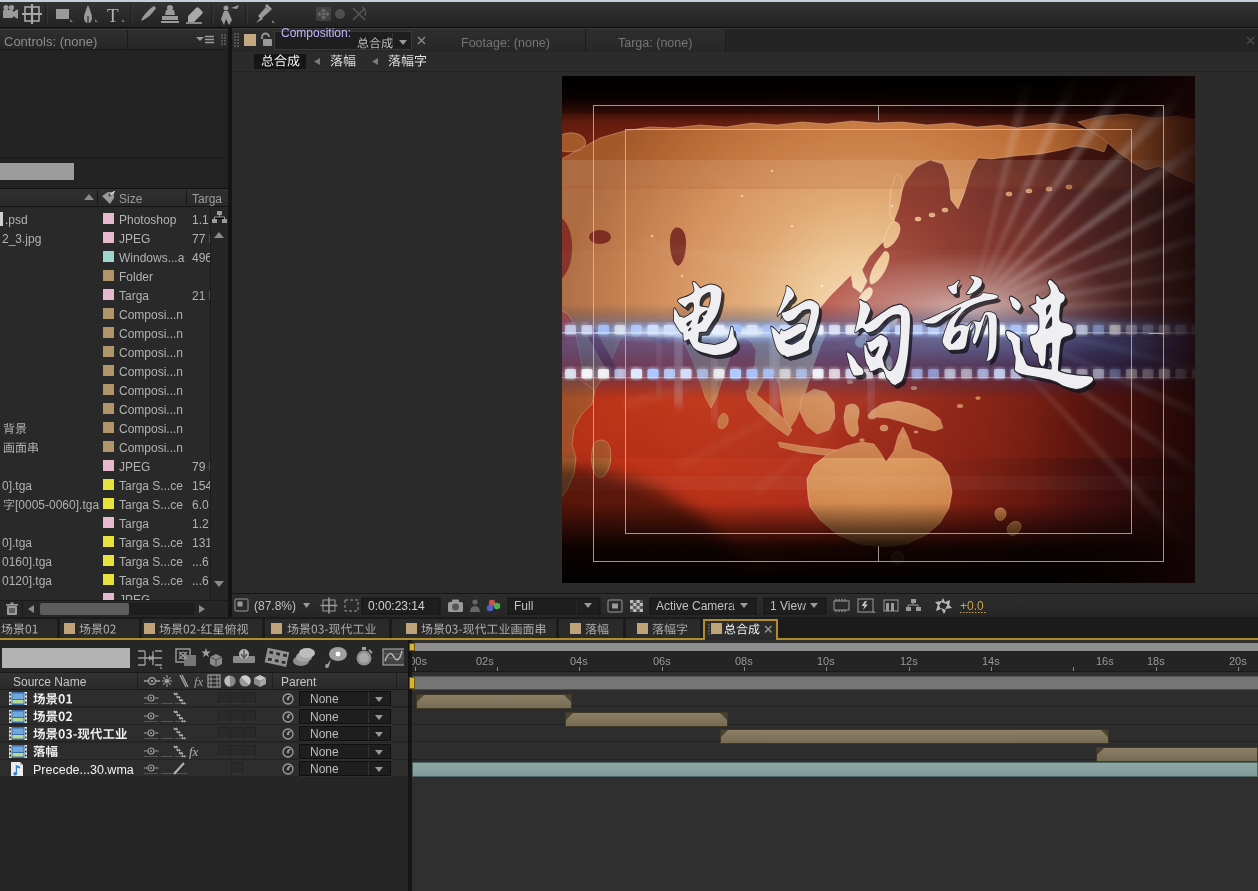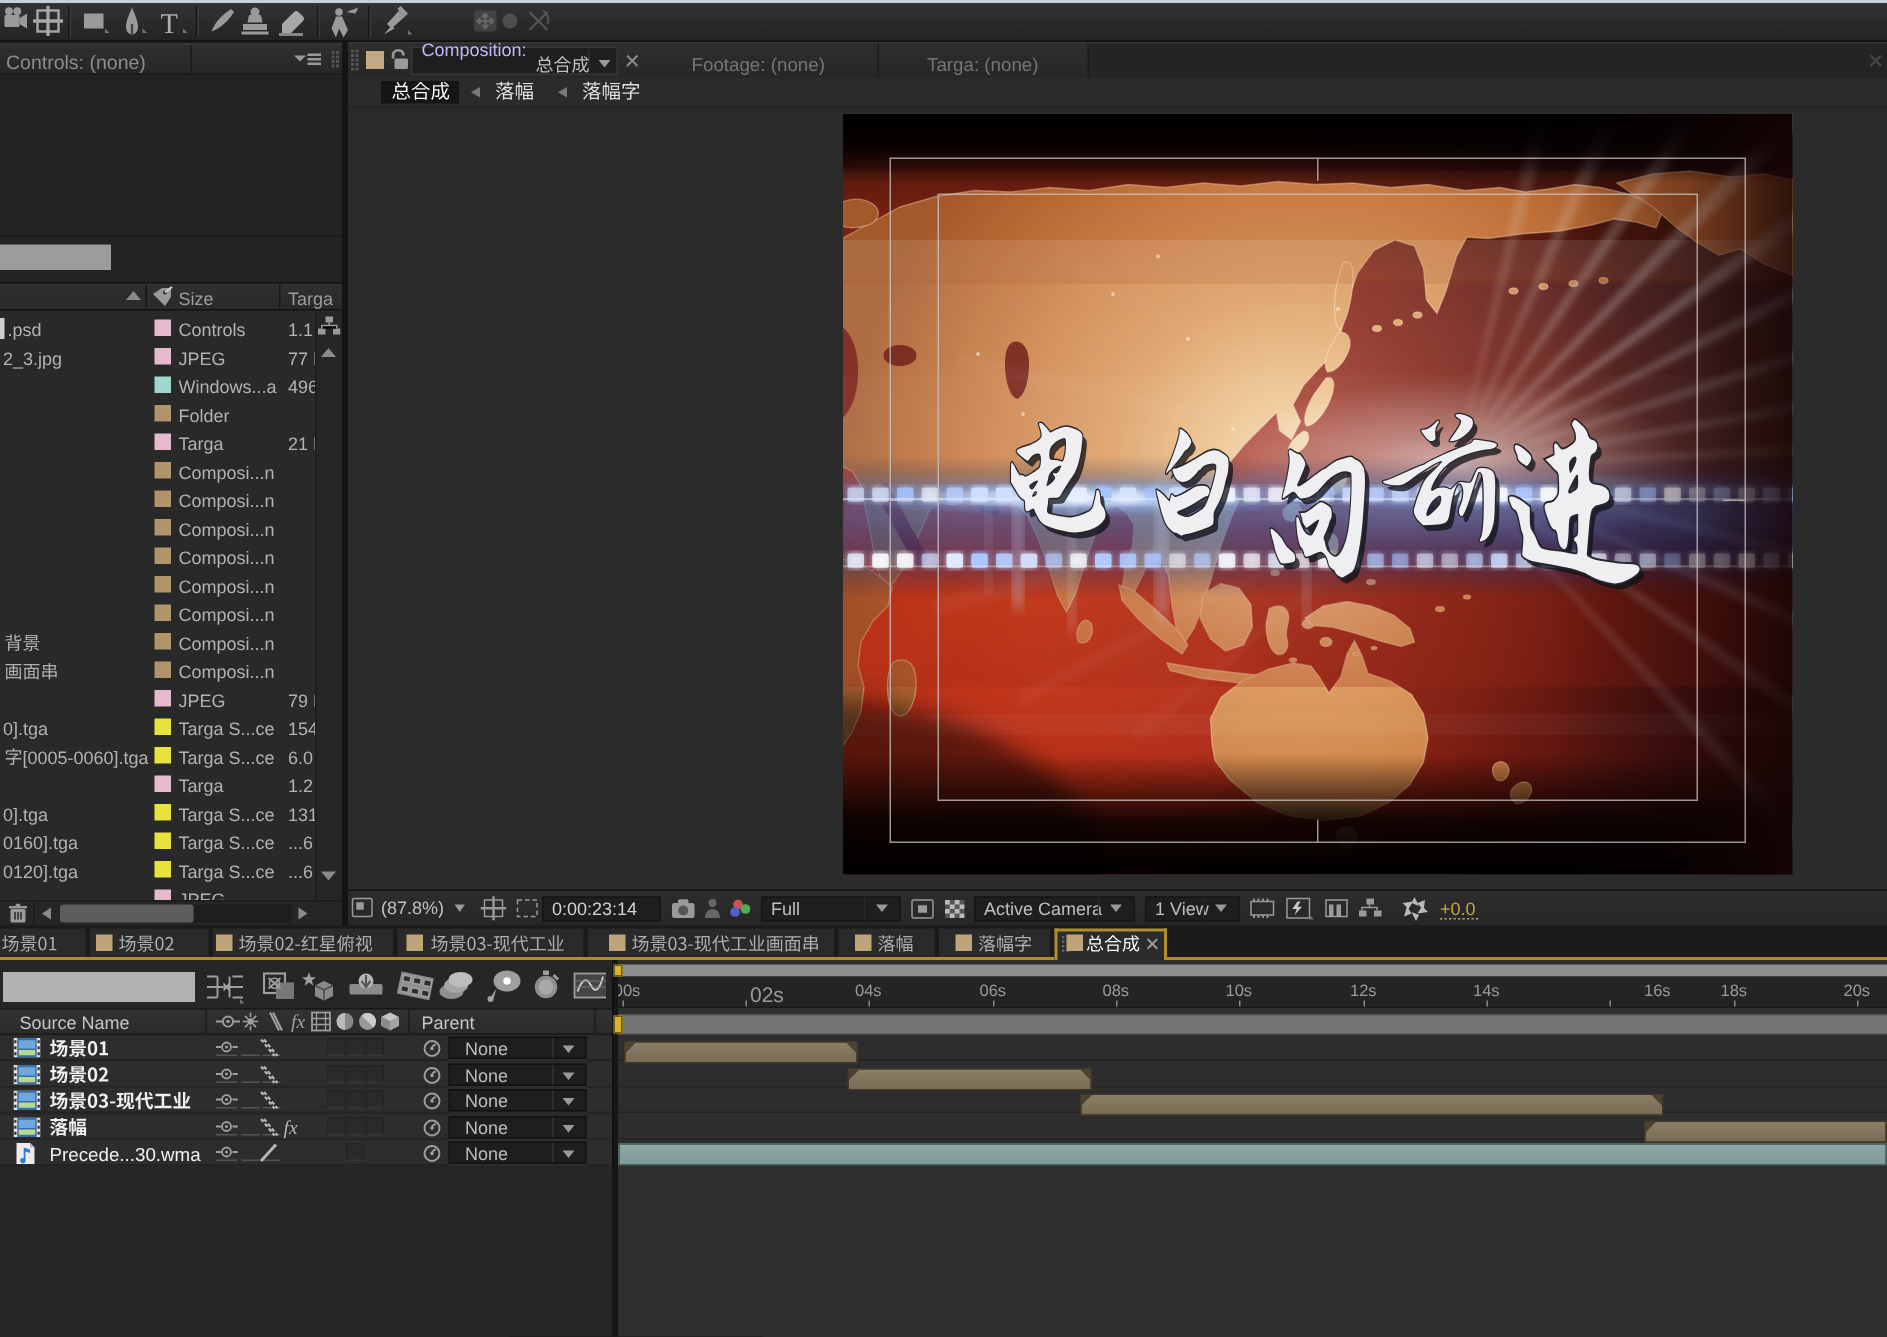--- a/index.html
+++ b/index.html
@@ -114,21 +114,21 @@
 <svg class="abs" style="left:101px;top:191px" width="14" height="13">
     <path d="M1 5 l6 -4 6 0 0 6 -4 6 -6 -6z" fill="#9a9a9a"></path>
     <circle cx="9" cy="4" r="1.4" fill="#2a2a2a"></circle>
     <path d="M9 4 L14 0" stroke="#cfcfcf" stroke-width="1.4"></path>
   </svg>
 <div class="txt" style="left:119px;top:193px;color:#9c9c9c">Size</div>
 <div class="abs" style="left:186px;top:190px;width:1px;height:15px;background:#171717"></div>
 <div class="txt" style="left:192px;top:193px;color:#9c9c9c">Targa</div>
 <div class="txt" style="left:5px;top:214px">.psd</div>
 <div class="abs" style="left:103px;top:213px;width:11px;height:11px;background:#e6b9cf"></div>
-<div class="txt" style="left:119px;top:214px">Controls</div>
+<div class="txt" style="left:119px;top:214px">Photoshop</div>
 <div class="txt" style="left:192px;top:214px">1.1</div>
 <div class="txt" style="left:2px;top:233px">2_3.jpg</div>
 <div class="abs" style="left:103px;top:232px;width:11px;height:11px;background:#e6b9cf"></div>
 <div class="txt" style="left:119px;top:233px">JPEG</div>
 <div class="txt" style="left:192px;top:233px">77 K</div>
 <div class="abs" style="left:103px;top:251px;width:11px;height:11px;background:#9fd6cd"></div>
 <div class="txt" style="left:119px;top:252px">Windows...a</div>
 <div class="txt" style="left:192px;top:252px">496</div>
 <div class="abs" style="left:103px;top:270px;width:11px;height:11px;background:#b1946a"></div>
 <div class="txt" style="left:119px;top:271px">Folder</div>
@@ -1023,21 +1023,21 @@
 <div class="abs" style="left:368px;top:762px;width:1px;height:13px;background:#333"></div>
 <svg class="abs" style="left:374px;top:766px" width="10" height="7">
     <path d="M1 1 l4 5 4 -5z" fill="#9a9a9a"></path>
   </svg>
 <div class="txt" style="left:33px;top:764px;color:#f0f0f0;font-weight:normal;font-size:12.5px">Precede...30.wma</div>
 <div class="abs" style="left:412px;top:643px;width:846px;height:8px;background:#8e8e8e"></div>
 <div class="abs" style="left:412px;top:651px;width:846px;height:21px;background:#242424;border-bottom:1px solid #1a1a1a"></div>
 <div class="abs" style="left:412px;top:651px;width:846px;height:21px;overflow:hidden">
     <div class="txt" style="left:-12px;top:5px;color:#9a9a9a;font-size:11px">0:00s</div>
     <div class="abs" style="left:3px;top:16px;width:1px;height:4px;background:#8a8a8a"></div>
-    <div class="txt" style="left:88px;top:5px;color:#9a9a9a;font-size:14px">02s</div>
+    <div class="txt" style="left:64px;top:5px;color:#9a9a9a;font-size:11px">02s</div>
     <div class="abs" style="left:85px;top:16px;width:1px;height:4px;background:#8a8a8a"></div>
     <div class="txt" style="left:158px;top:5px;color:#9a9a9a;font-size:11px">04s</div>
     <div class="abs" style="left:167px;top:16px;width:1px;height:4px;background:#8a8a8a"></div>
     <div class="txt" style="left:241px;top:5px;color:#9a9a9a;font-size:11px">06s</div>
     <div class="abs" style="left:250px;top:16px;width:1px;height:4px;background:#8a8a8a"></div>
     <div class="txt" style="left:323px;top:5px;color:#9a9a9a;font-size:11px">08s</div>
     <div class="abs" style="left:332px;top:16px;width:1px;height:4px;background:#8a8a8a"></div>
     <div class="txt" style="left:405px;top:5px;color:#9a9a9a;font-size:11px">10s</div>
     <div class="abs" style="left:414px;top:16px;width:1px;height:4px;background:#8a8a8a"></div>
     <div class="txt" style="left:488px;top:5px;color:#9a9a9a;font-size:11px">12s</div>

